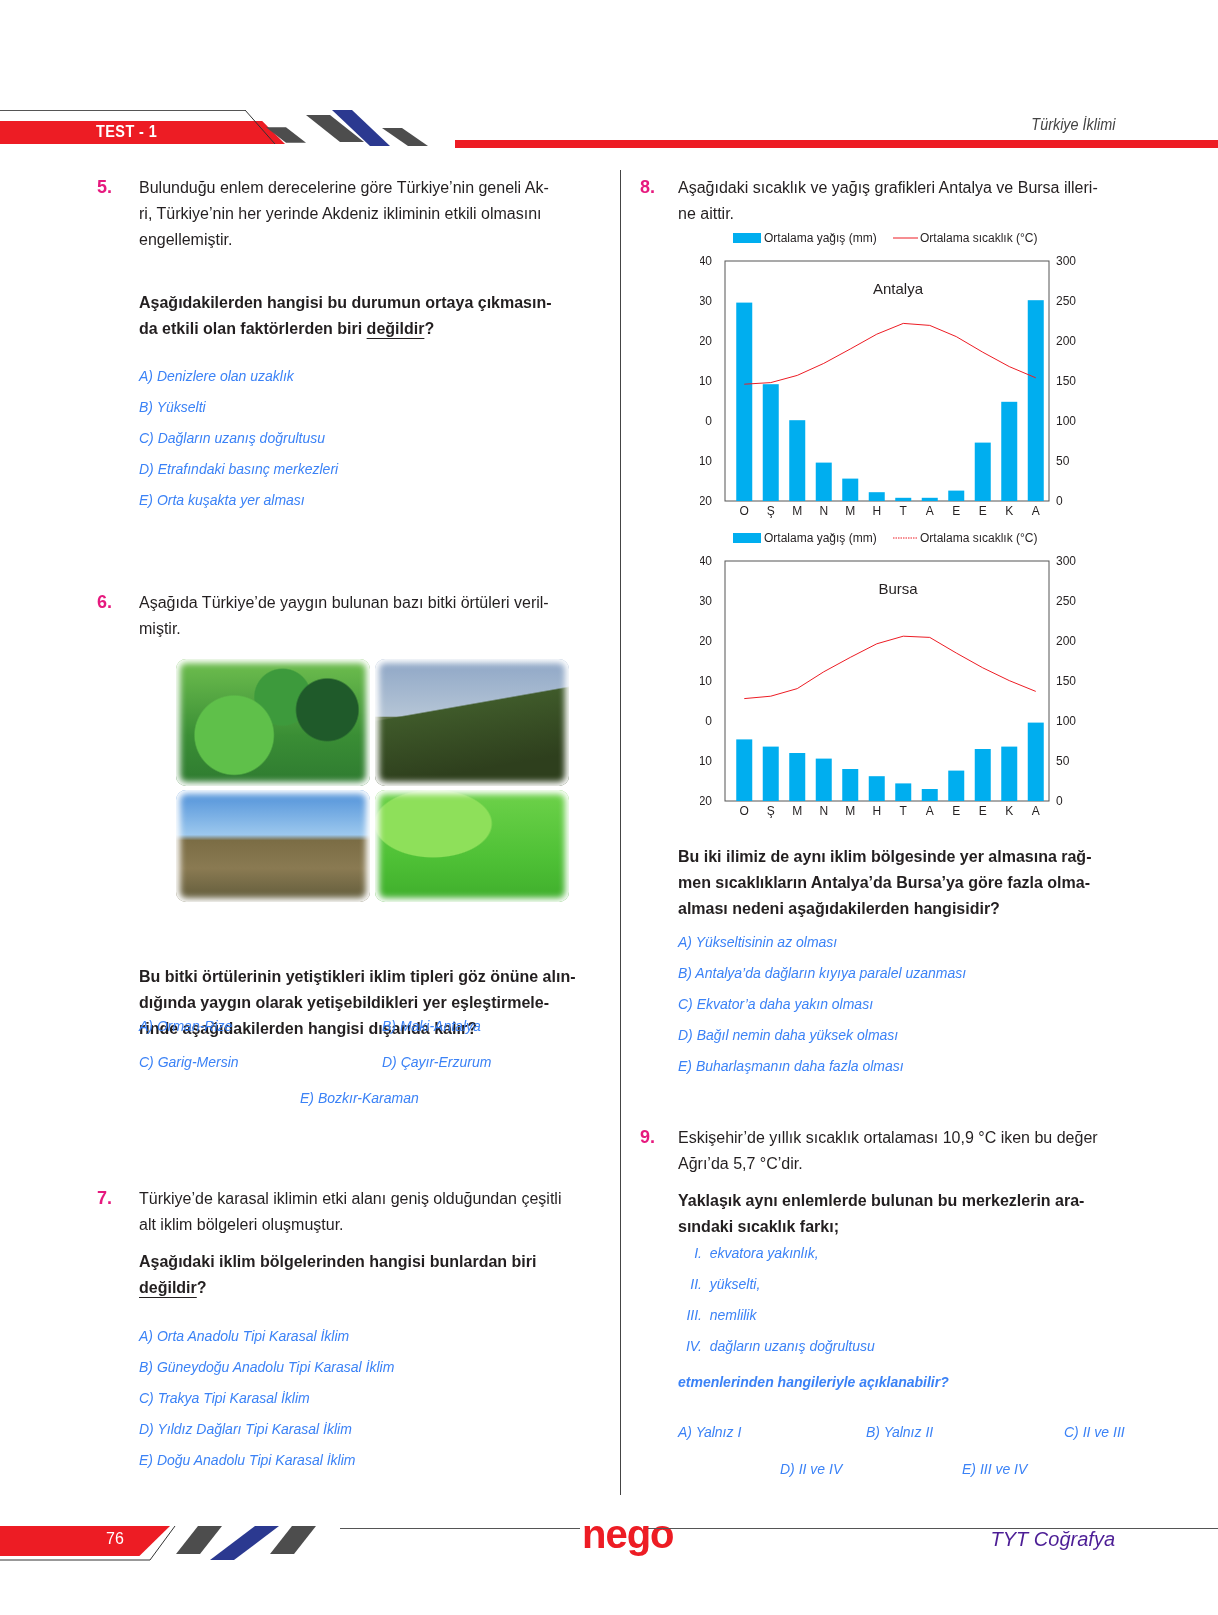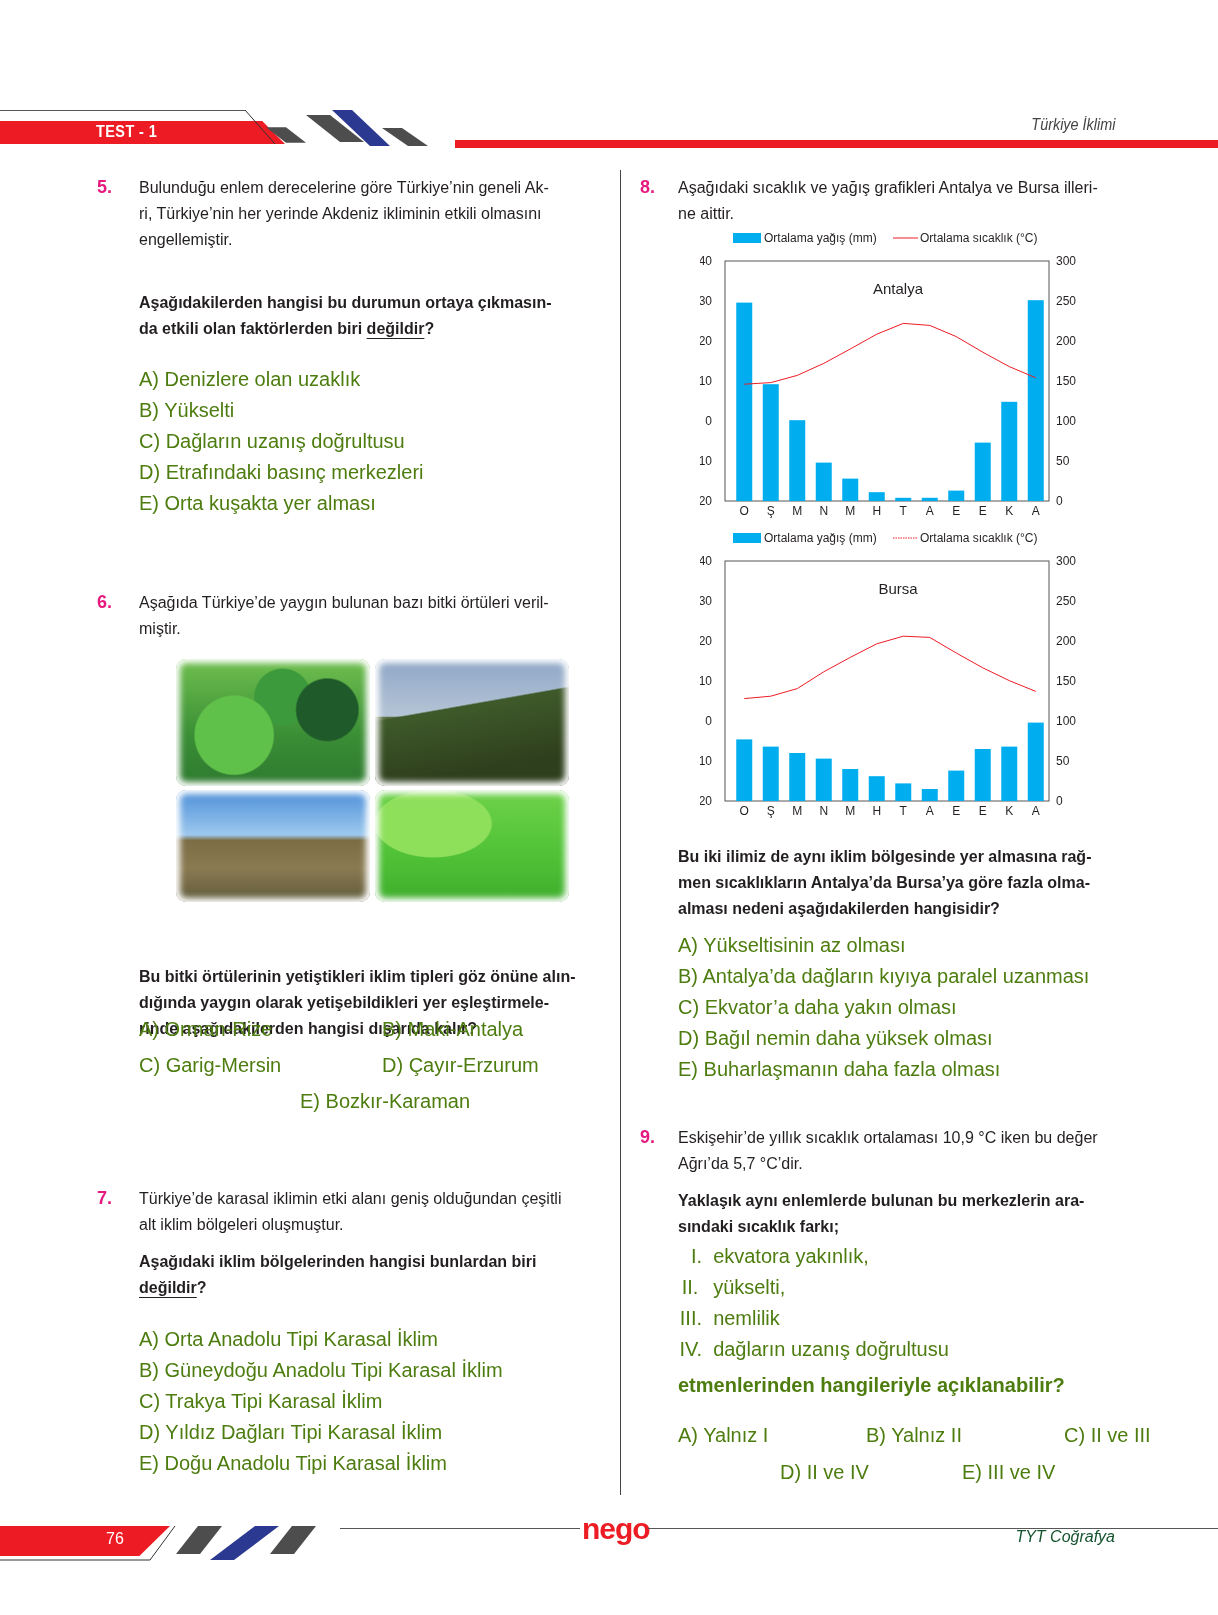--- a/index.html
+++ b/index.html
@@ -10,33 +10,33 @@
   .hdr-red{position:absolute;left:0;top:121px;width:285px;height:23px;background:#ed1c24;clip-path:polygon(0 0,92% 0,100% 100%,0 100%);}
   .test-label{position:absolute;left:96px;top:122px;color:#fff;font-weight:bold;font-size:17px;letter-spacing:0.5px;font-family:"Liberation Sans",sans-serif;transform:scaleX(0.85);transform-origin:left;}
   .hdr-red-right{position:absolute;left:455px;top:140px;width:763px;height:8px;background:#ed1c24;}
   .topic{position:absolute;right:103px;top:116px;font-style:italic;font-size:16px;color:#444;transform:scaleX(0.9);transform-origin:right;}
   
   .divider{position:absolute;left:620px;top:170px;width:1px;height:1325px;background:#444;}
   
   .q-num{position:absolute;font-weight:bold;color:#e6197e;font-size:18px;}
   .p{position:absolute;font-size:16px;line-height:26px;color:#231f20;}
   .b{font-weight:bold;}
-  .opt{position:absolute;font-size:20px;color:#4d7c0f;}
+  .opt{position:absolute;font-size:14px;color:#3b82f6;font-style:italic;}
   .u{text-decoration:underline;text-underline-offset:4px;}
   
   .photo{position:absolute;border-radius:10px;overflow:hidden;box-shadow:0 0 6px 4px #fff inset;}
   
   .chart{position:absolute;}
   .chart svg text{font-family:"Liberation Sans",sans-serif;}
   
   .ftr-red{position:absolute;left:0;top:1526px;width:170px;height:30px;background:#ed1c24;clip-path:polygon(0 0,100% 0,82% 100%,0 100%);}
   .page-num{position:absolute;left:106px;top:1530px;color:#fff;font-size:16px;}
   .ftr-line{position:absolute;height:1px;background:#555;}
-  .subject{position:absolute;right:103px;top:1528px;font-style:italic;font-size:16px;color:#14532d;}
-  .logo{position:absolute;left:582px;top:1512px;font-weight:bold;font-size:30px;color:#ed1c24;letter-spacing:-1px;}
+  .subject{position:absolute;right:103px;top:1528px;font-style:italic;font-size:20px;color:#4c1d95;}
+  .logo{position:absolute;left:582px;top:1512px;font-weight:bold;font-size:40px;color:#ed1c24;letter-spacing:-1px;}
 </style>
 </head>
 <body>
 
 <div class="hdr-line"></div>
 <div class="hdr-red"></div>
 <div class="test-label">TEST - 1</div>
 <svg class="abs" style="left:240px;top:108px" width="220" height="40">
   <line x1="5" y1="2" x2="35" y2="36" stroke="#333" stroke-width="1"></line>
   <polygon points="28,24 48,24 68,36 48,36" fill="#4d4d4d" transform="translate(-2,-12) scale(1,1.3)"></polygon>
@@ -230,21 +230,21 @@
 <div class="q-num" style="left:640px;top:1127px">9.</div>
 <div class="p" style="left:678px;top:1125px;width:470px">
   <div>Eskişehir’de yıllık sıcaklık ortalaması 10,9 °C iken bu değer</div>
   <div>Ağrı’da 5,7 °C’dir.</div>
 </div>
 <div class="p b" style="left:678px;top:1188px;width:470px">
   <div>Yaklaşık aynı enlemlerde bulunan bu merkezlerin ara-</div>
   <div>sındaki sıcaklık farkı;</div>
 </div>
 <div class="opt" style="left:678px;top:1245px"><span style="display:inline-block;width:24px;text-align:right">I.</span>&nbsp;&nbsp;<span>ekvatora yakınlık,</span></div>
-<div class="opt" style="left:678px;top:1276px"><span style="display:inline-block;width:24px;text-align:center">II.</span>&nbsp;&nbsp;<span>yükselti,</span></div>
+<div class="opt" style="left:678px;top:1276px"><span style="display:inline-block;width:24px;text-align:right">II.</span>&nbsp;&nbsp;<span>yükselti,</span></div>
 <div class="opt" style="left:678px;top:1307px"><span style="display:inline-block;width:24px;text-align:right">III.</span>&nbsp;&nbsp;<span>nemlilik</span></div>
 <div class="opt" style="left:678px;top:1338px"><span style="display:inline-block;width:24px;text-align:right">IV.</span>&nbsp;&nbsp;<span>dağların uzanış doğrultusu</span></div>
 <div class="opt b" style="left:678px;top:1374px">etmenlerinden hangileriyle açıklanabilir?</div>
 <div class="opt" style="left:678px;top:1424px">A) Yalnız I</div>
 <div class="opt" style="left:866px;top:1424px">B) Yalnız II</div>
 <div class="opt" style="left:1064px;top:1424px">C) II ve III</div>
 <div class="opt" style="left:780px;top:1461px">D) II ve IV</div>
 <div class="opt" style="left:962px;top:1461px">E) III ve IV</div>
 
 <div class="ftr-red"></div>

